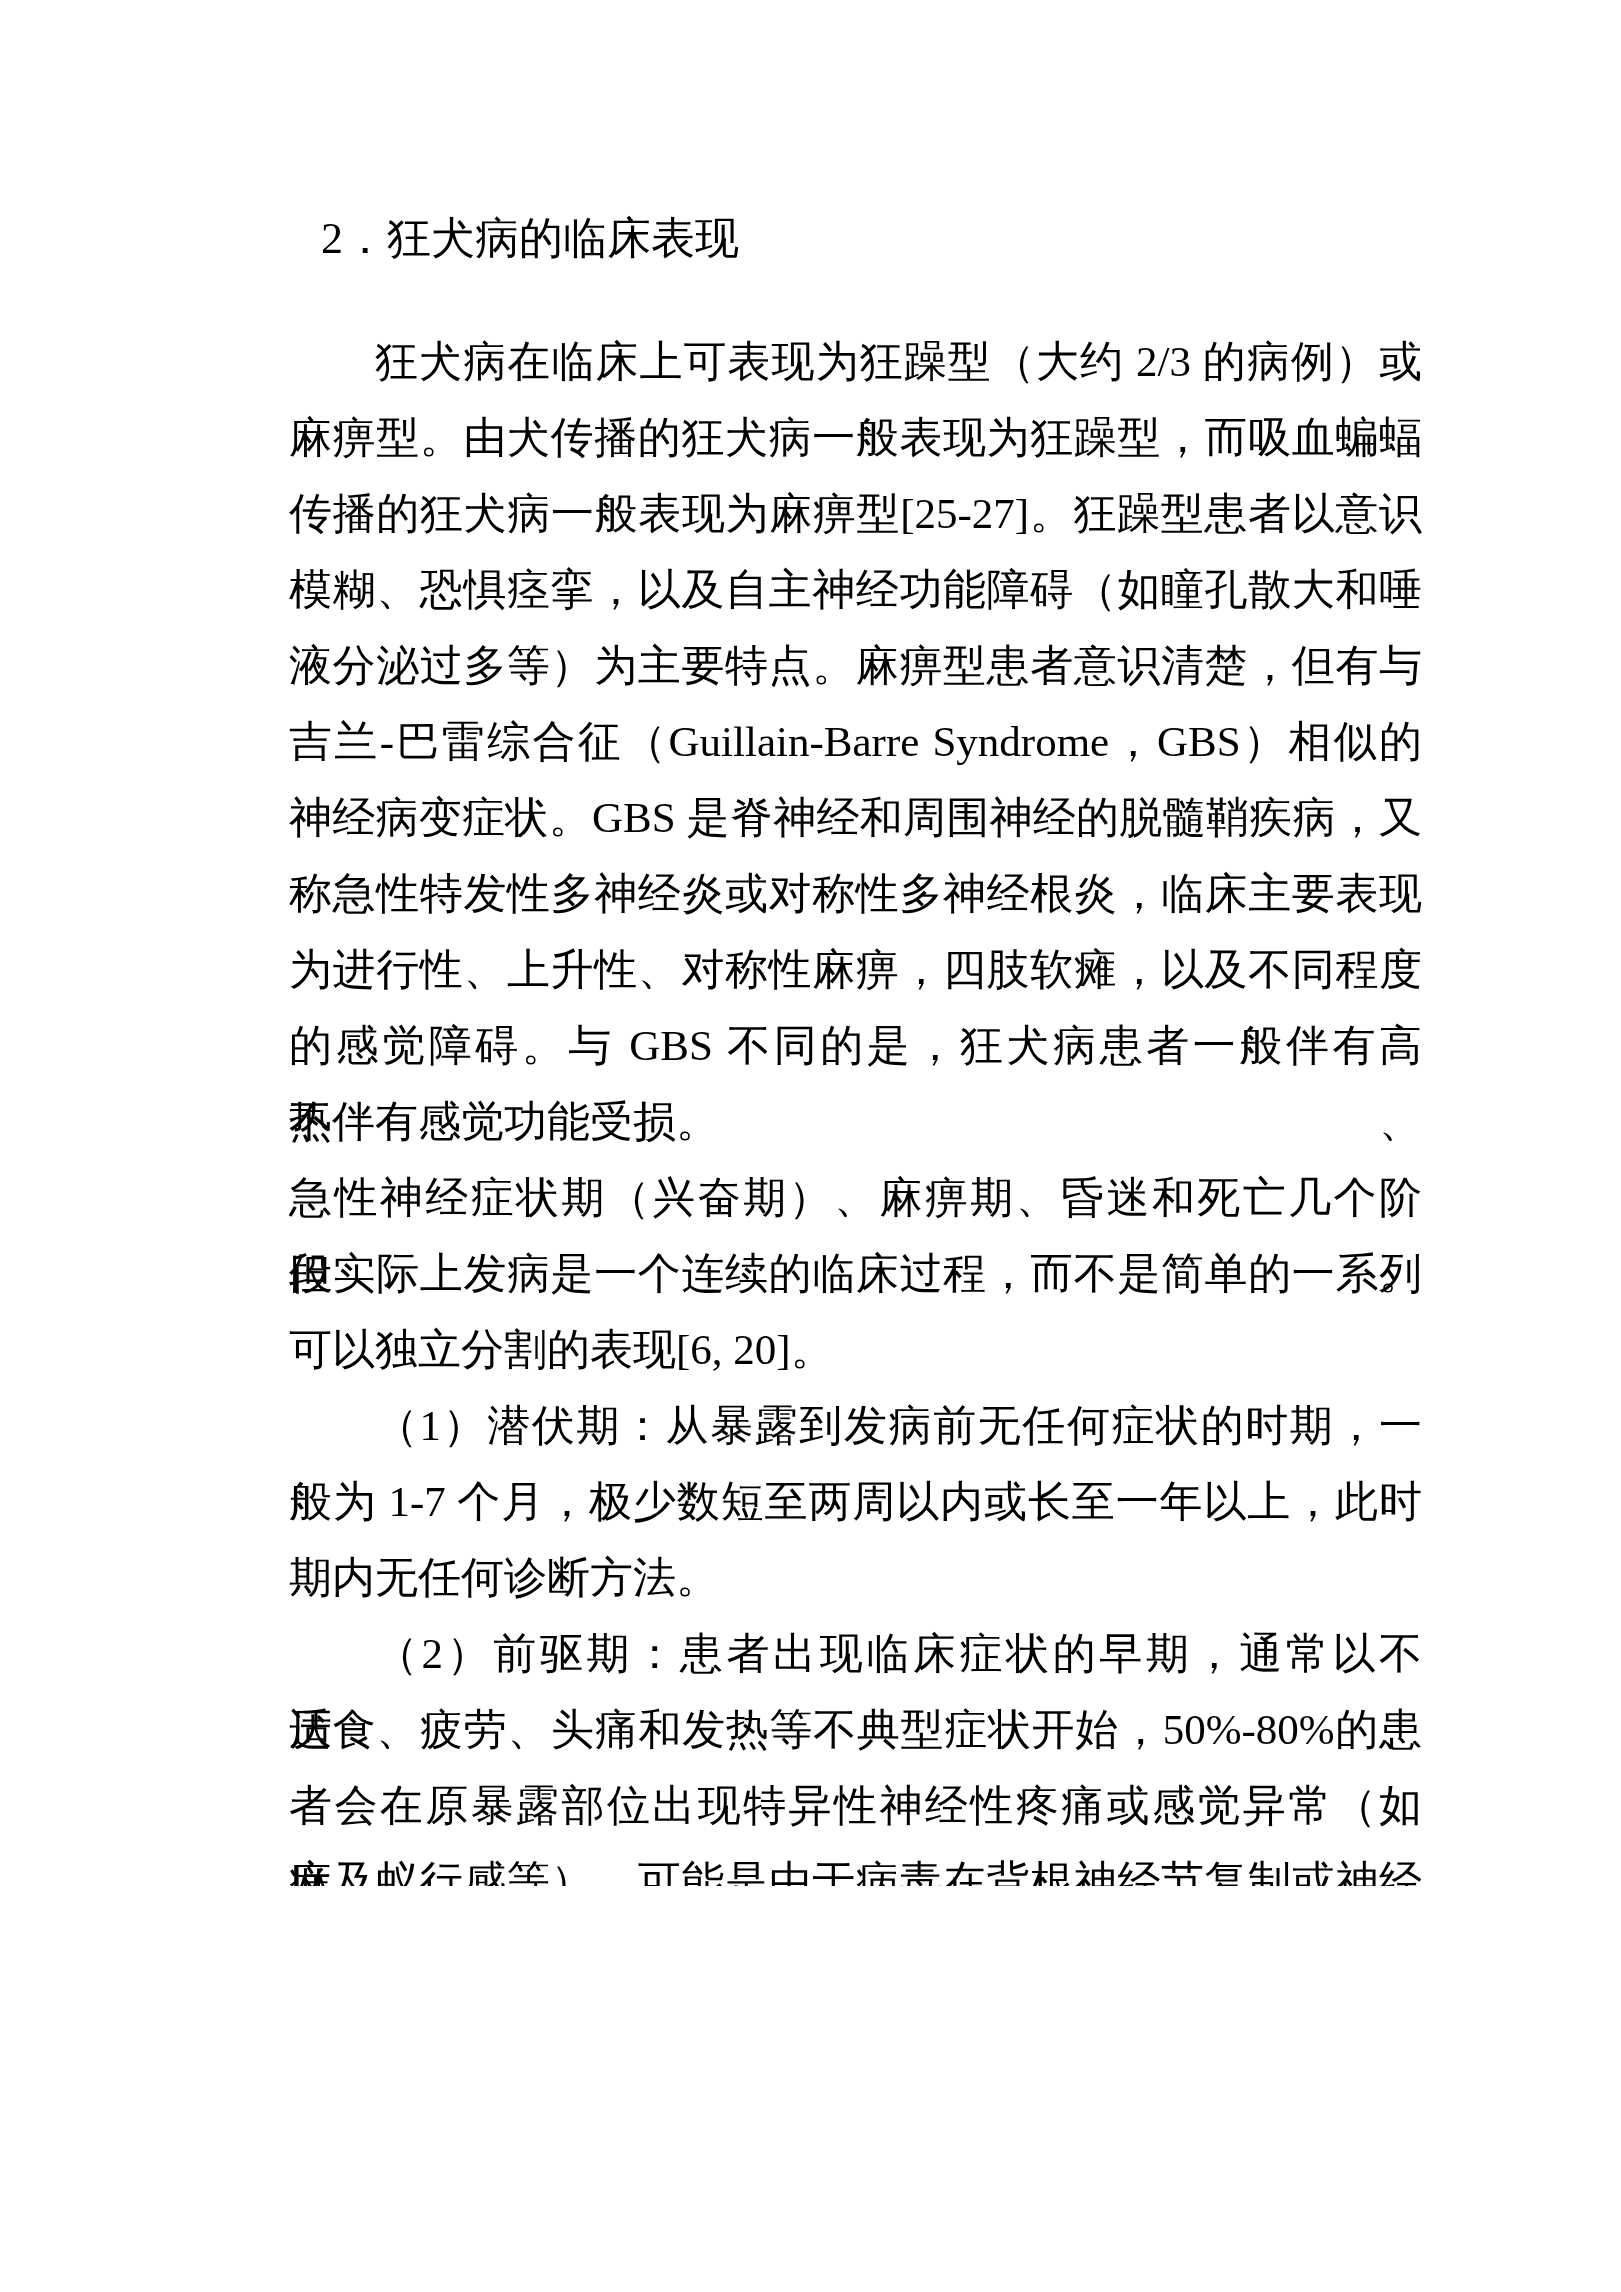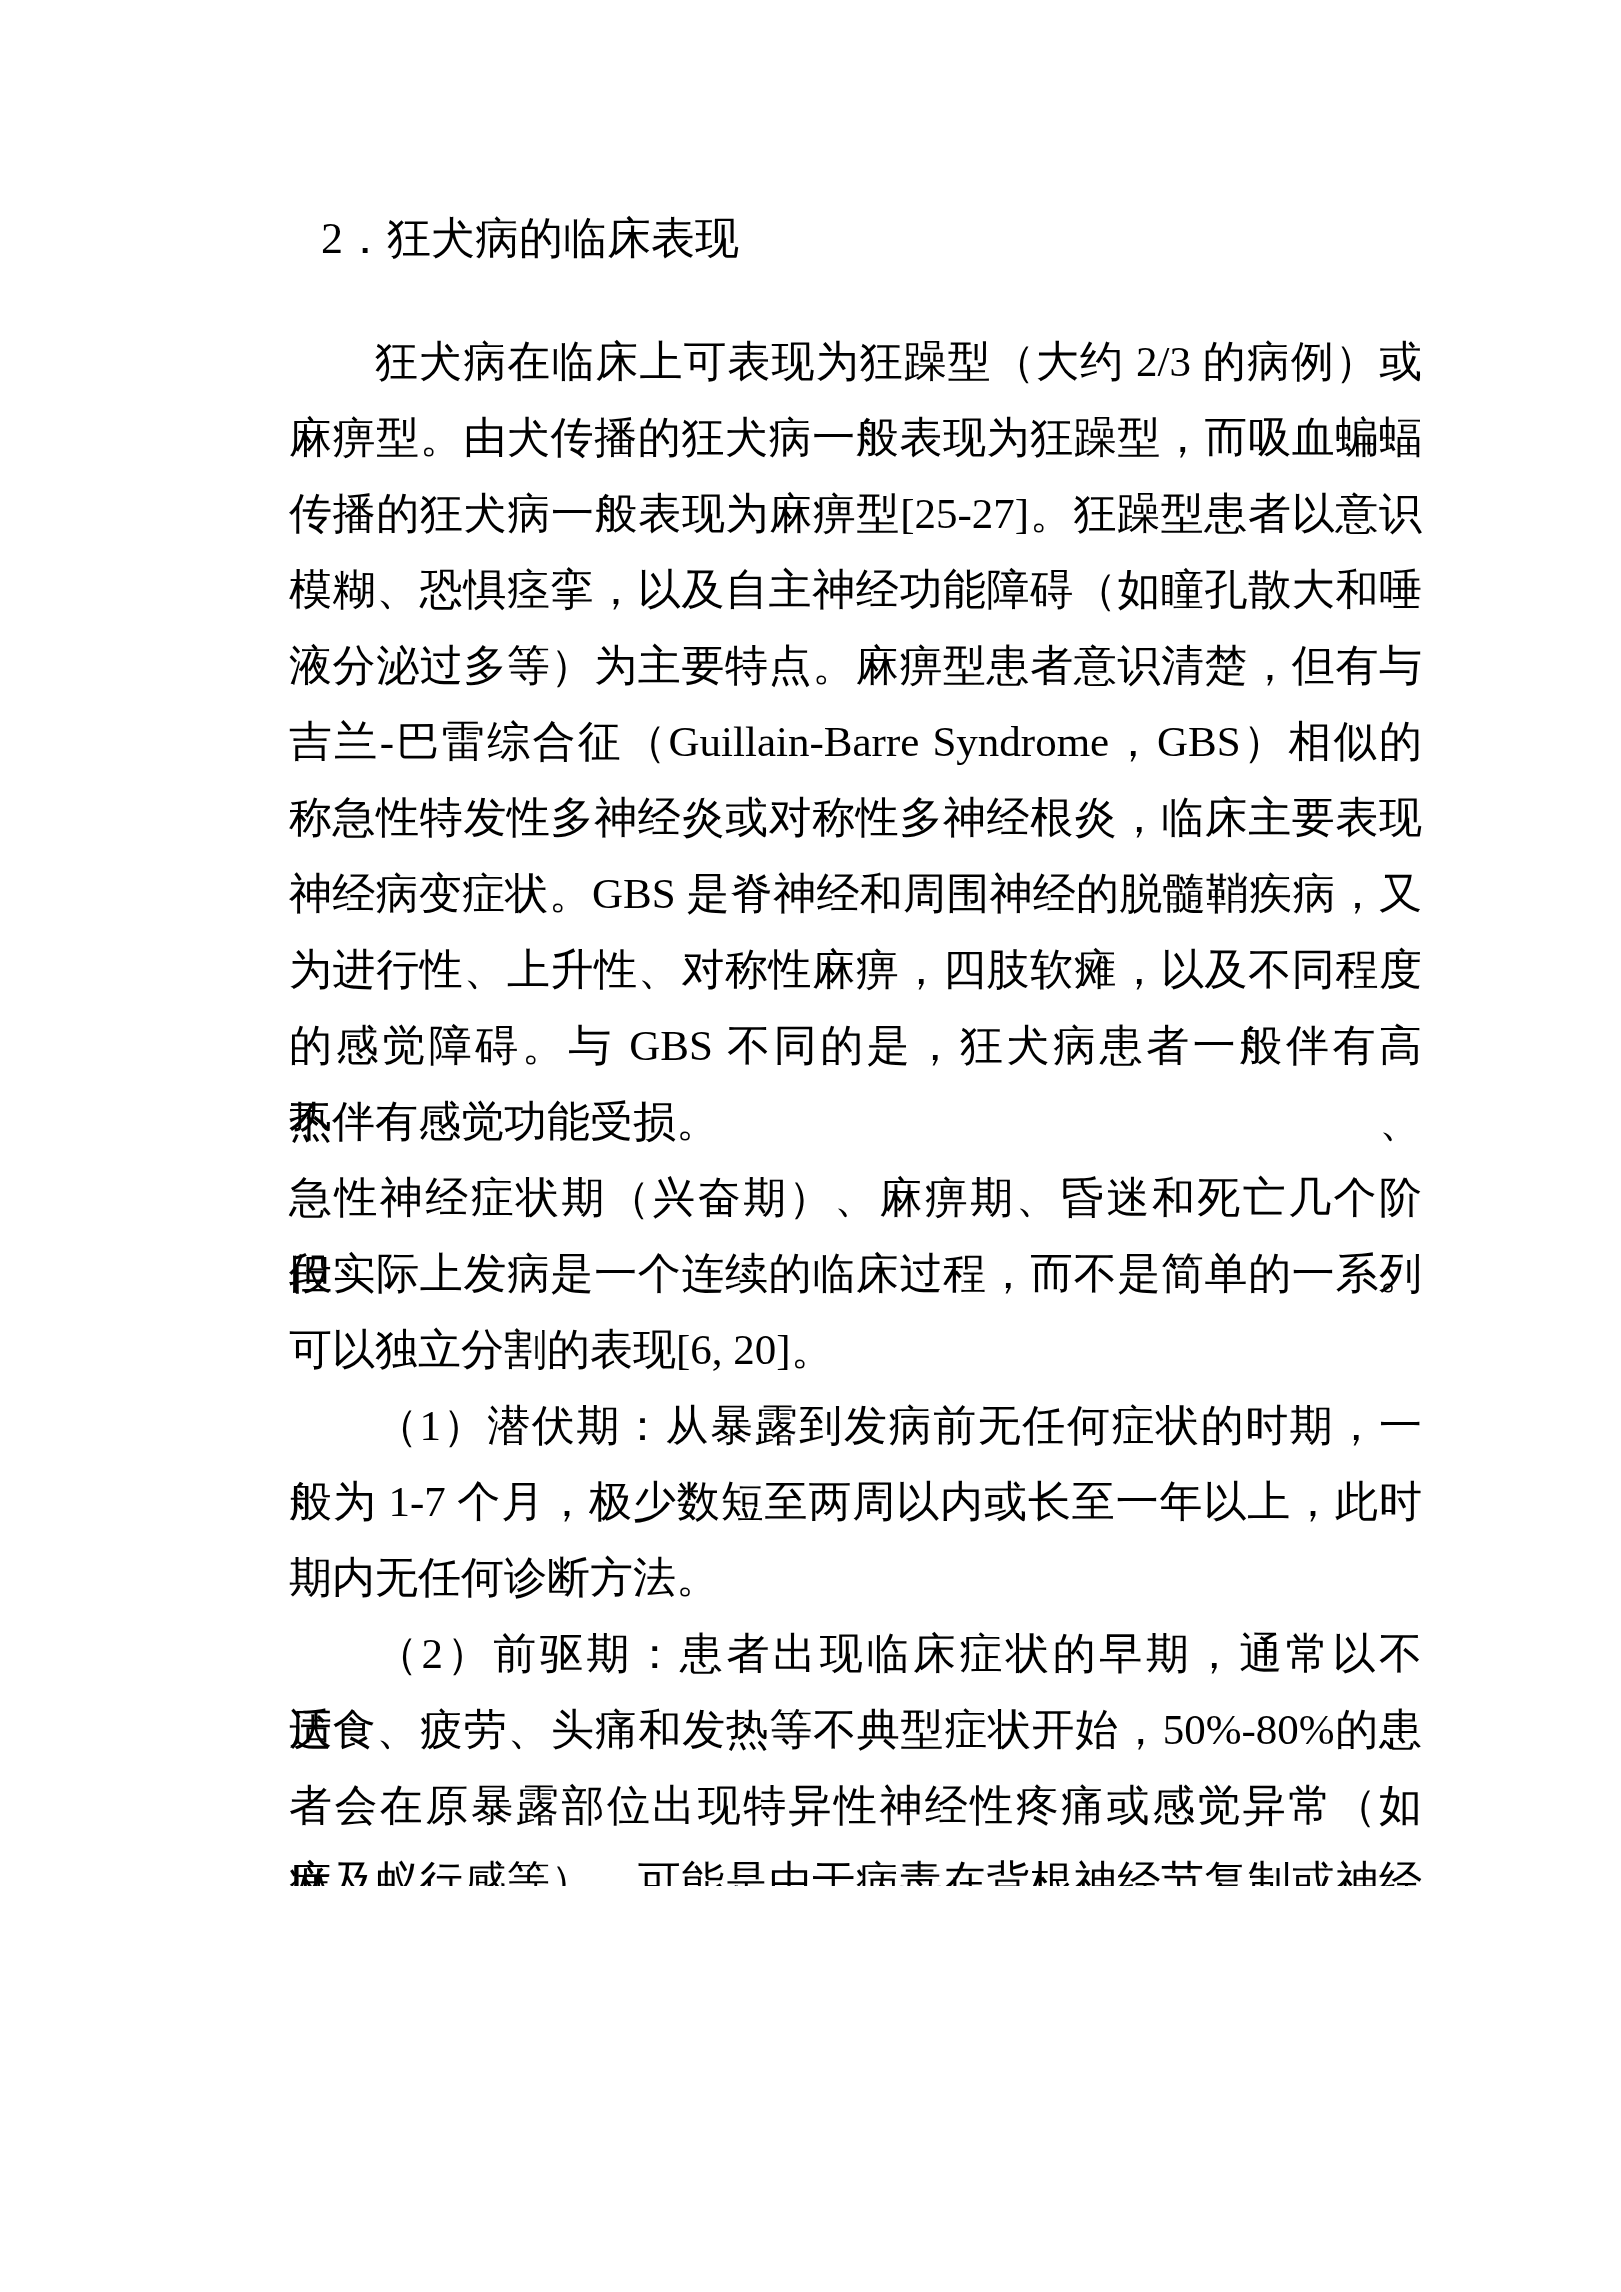--- a/index.html
+++ b/index.html
@@ -68,22 +68,22 @@
 
   <div class="heading">2．狂犬病的临床表现</div>
 
   <div class="body-text">
     <div class="line indent full">狂犬病在临床上可表现为狂躁型（大约 2/3 的病例）或</div>
     <div class="line full">麻痹型。由犬传播的狂犬病一般表现为狂躁型，而吸血蝙蝠</div>
     <div class="line full">传播的狂犬病一般表现为麻痹型[25-27]。狂躁型患者以意识</div>
     <div class="line full">模糊、恐惧痉挛，以及自主神经功能障碍（如瞳孔散大和唾</div>
     <div class="line full">液分泌过多等）为主要特点。麻痹型患者意识清楚，但有与</div>
     <div class="line full">吉兰-巴雷综合征（Guillain-Barre Syndrome，GBS）相似的</div>
+    <div class="line full">神经病变症状。GBS 是脊神经和周围神经的脱髓鞘疾病，又</div>
     <div class="line full">称急性特发性多神经炎或对称性多神经根炎，临床主要表现</div>
-    <div class="line full">神经病变症状。GBS 是脊神经和周围神经的脱髓鞘疾病，又</div>
     <div class="line full">为进行性、上升性、对称性麻痹，四肢软瘫，以及不同程度</div>
     <div class="line full">的感觉障碍。与 GBS 不同的是，狂犬病患者一般伴有高热、</div>
     <div class="line end">不伴有感觉功能受损。</div>
     <div class="line full">急性神经症状期（兴奋期）、麻痹期、昏迷和死亡几个阶段。</div>
     <div class="line full">但实际上发病是一个连续的临床过程，而不是简单的一系列</div>
     <div class="line end">可以独立分割的表现[6, 20]。</div>
     <div class="line indent full">（1）潜伏期：从暴露到发病前无任何症状的时期，一</div>
     <div class="line full">般为 1-7 个月，极少数短至两周以内或长至一年以上，此时</div>
     <div class="line end">期内无任何诊断方法。</div>
     <div class="line indent full">（2）前驱期：患者出现临床症状的早期，通常以不适、</div>

